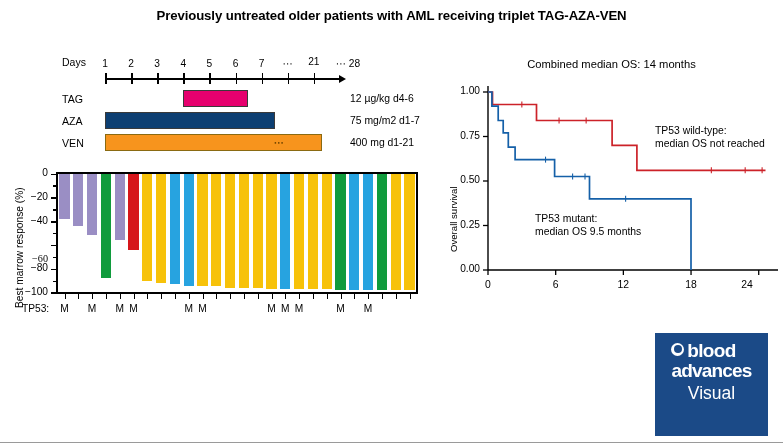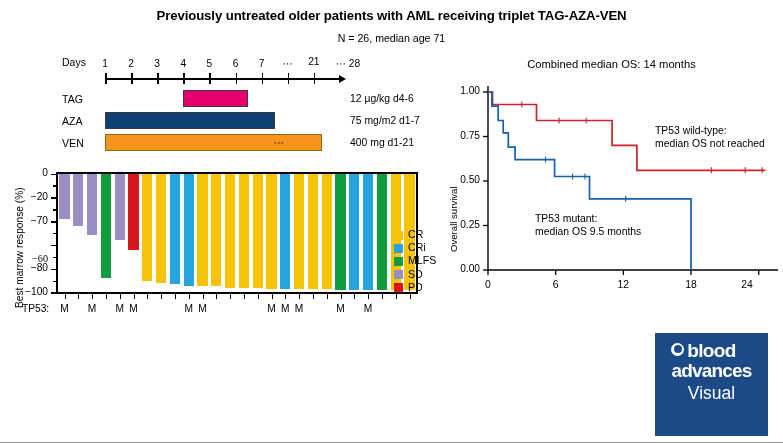--- a/index.html
+++ b/index.html
@@ -97,21 +97,20 @@
     position:absolute;left:18.6px;top:12.4px;width:8px;height:8px;border-radius:50%;
     background:#1b4a87;
   }
 </style>
 </head>
 <body>
 
 <div id="root">
 
   <div class="title">Previously untreated older patients with AML receiving triplet TAG-AZA-VEN</div>
-  <div class="subtitle">N = 26, median age 71</div>
 
   <div id="schedule">
     <div class="sched-label" style="left:62px;top:4px;">Days</div>
     <div id="day-nums">
         <div class="day-num" style="left: 94px; top: 6px;">1</div>
         <div class="day-num" style="left: 120.1px; top: 6px;">2</div>
         <div class="day-num" style="left: 146.2px; top: 6px;">3</div>
         <div class="day-num" style="left: 172.3px; top: 6px;">4</div>
         <div class="day-num" style="left: 198.4px; top: 6px;">5</div>
         <div class="day-num" style="left: 224.5px; top: 6px;">6</div>
@@ -147,21 +146,21 @@
       </div>
   </div>
 
   <div id="waterfall">
     <div class="wf-ylabel" style="left:14px;top:140px;">Best marrow response (%)</div>
     <div id="wf-yticks">
         <div class="wf-ytick-label" style="left: 18px; top: -0.9px;">0</div>
         <div class="wf-ytick" style="left: 51px; top: 5.6px; width: 6px;"></div>
         <div class="wf-ytick-label" style="left: 18px; top: 22.86px;">−20</div>
         <div class="wf-ytick" style="left: 51px; top: 29.36px; width: 6px;"></div>
-        <div class="wf-ytick-label" style="left: 18px; top: 46.62px;">−70</div>
+        <div class="wf-ytick-label" style="left: 18px; top: 46.62px;">−40</div>
         <div class="wf-ytick" style="left: 51px; top: 53.12px; width: 6px;"></div>
         <div class="wf-ytick-label" style="left: 18px; top: 85px; font-family: Liberation Serif, serif;">−60</div>
         <div class="wf-ytick" style="left: 51px; top: 76.88px; width: 6px;"></div>
         <div class="wf-ytick-label" style="left: 18px; top: 94.14px;">−80</div>
         <div class="wf-ytick" style="left: 51px; top: 100.64px; width: 6px;"></div>
         <div class="wf-ytick-label" style="left: 18px; top: 117.9px;">−100</div>
         <div class="wf-ytick" style="left: 51px; top: 124.4px; width: 6px;"></div>
         <div class="wf-ytick" style="left: 53px; top: 17.48px; width: 4px;"></div>
         <div class="wf-ytick" style="left: 53px; top: 41.24px; width: 4px;"></div>
         <div class="wf-ytick" style="left: 53px; top: 65px; width: 4px;"></div>
@@ -237,42 +236,20 @@
         <div class="tp53-m" style="left: 182.7px; top: 135px;">M</div>
         <div class="tp53-m" style="left: 196.5px; top: 135px;">M</div>
         <div class="tp53-m" style="left: 265.5px; top: 135px;">M</div>
         <div class="tp53-m" style="left: 279.3px; top: 135px;">M</div>
         <div class="tp53-m" style="left: 293.1px; top: 135px;">M</div>
         <div class="tp53-m" style="left: 334.5px; top: 135px;">M</div>
         <div class="tp53-m" style="left: 362.1px; top: 135px;">M</div>
       </div>
   </div>
 
-  <div id="wf-legend">
-      <div class="lg-row">
-        <span class="lg-sw" style="background: rgb(247, 194, 10);"></span>
-        <span class="lg-tx">CR</span>
-      </div>
-      <div class="lg-row">
-        <span class="lg-sw" style="background: rgb(39, 163, 224);"></span>
-        <span class="lg-tx">CRi</span>
-      </div>
-      <div class="lg-row">
-        <span class="lg-sw" style="background: rgb(16, 155, 60);"></span>
-        <span class="lg-tx">MLFS</span>
-      </div>
-      <div class="lg-row">
-        <span class="lg-sw" style="background: rgb(154, 142, 196);"></span>
-        <span class="lg-tx">SD</span>
-      </div>
-      <div class="lg-row">
-        <span class="lg-sw" style="background: rgb(214, 22, 27);"></span>
-        <span class="lg-tx">PD</span>
-      </div>
-    </div>
 
   <div id="km">
     <div class="km-title">Combined median OS: 14 months</div>
     <div class="km-ylabel" style="left:8px;top:200px;">Overall survival</div>
     <div id="km-yticks">
         <div class="km-ytick-label" style="left: 8px; top: 211px; width: 32px;">0.00</div>
         <div class="km-ytick-label" style="left: 8px; top: 166.5px; width: 32px;">0.25</div>
         <div class="km-ytick-label" style="left: 8px; top: 122px; width: 32px;">0.50</div>
         <div class="km-ytick-label" style="left: 8px; top: 77.5px; width: 32px;">0.75</div>
         <div class="km-ytick-label" style="left: 8px; top: 33px; width: 32px;">1.00</div>

